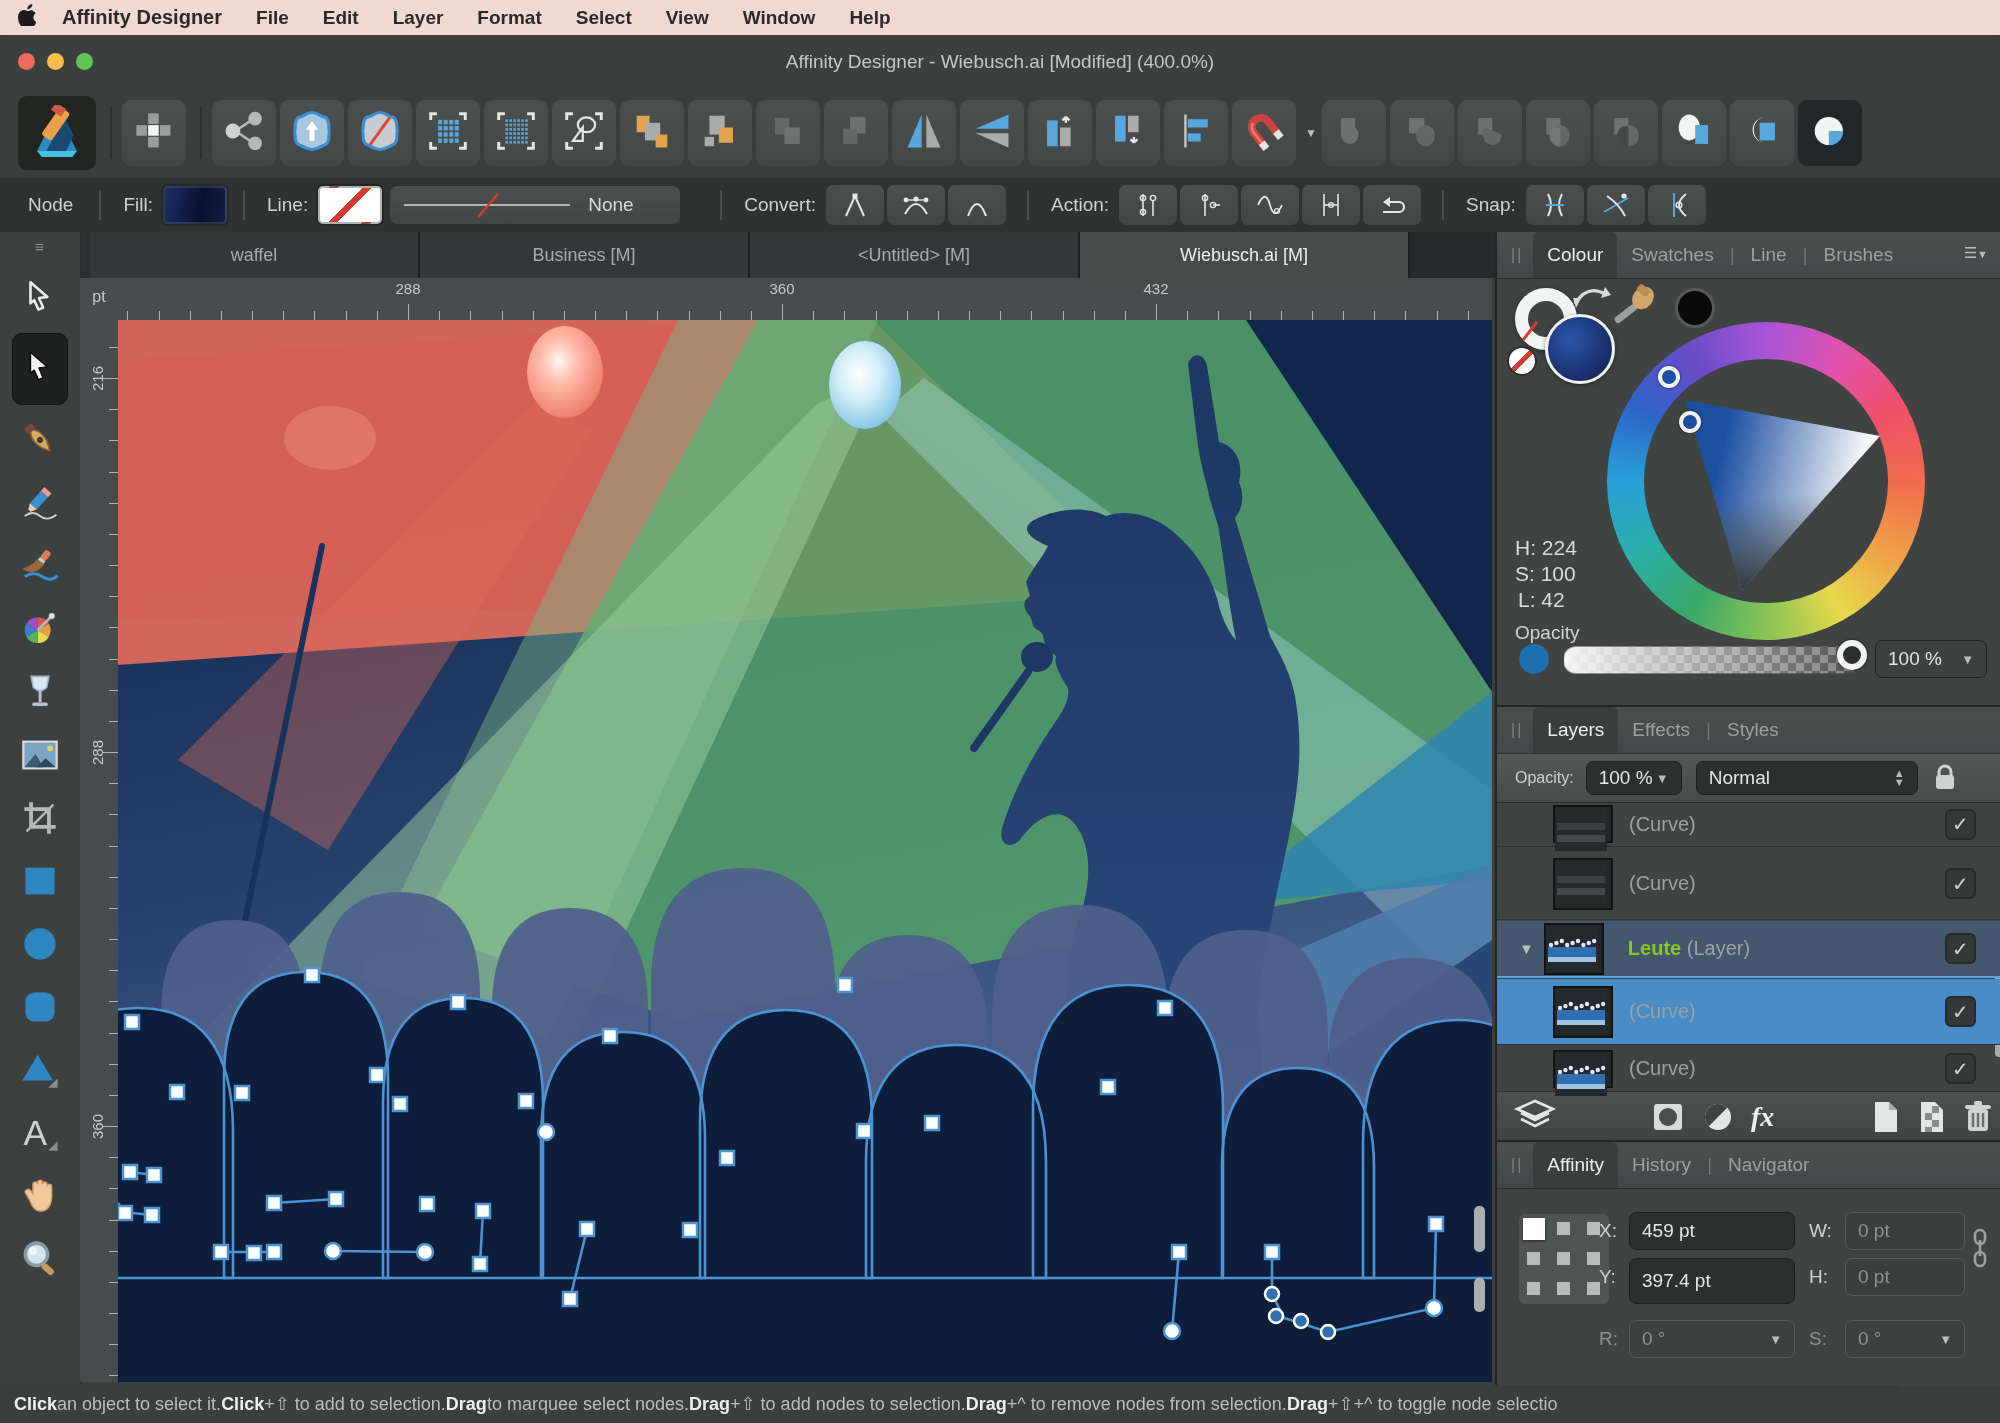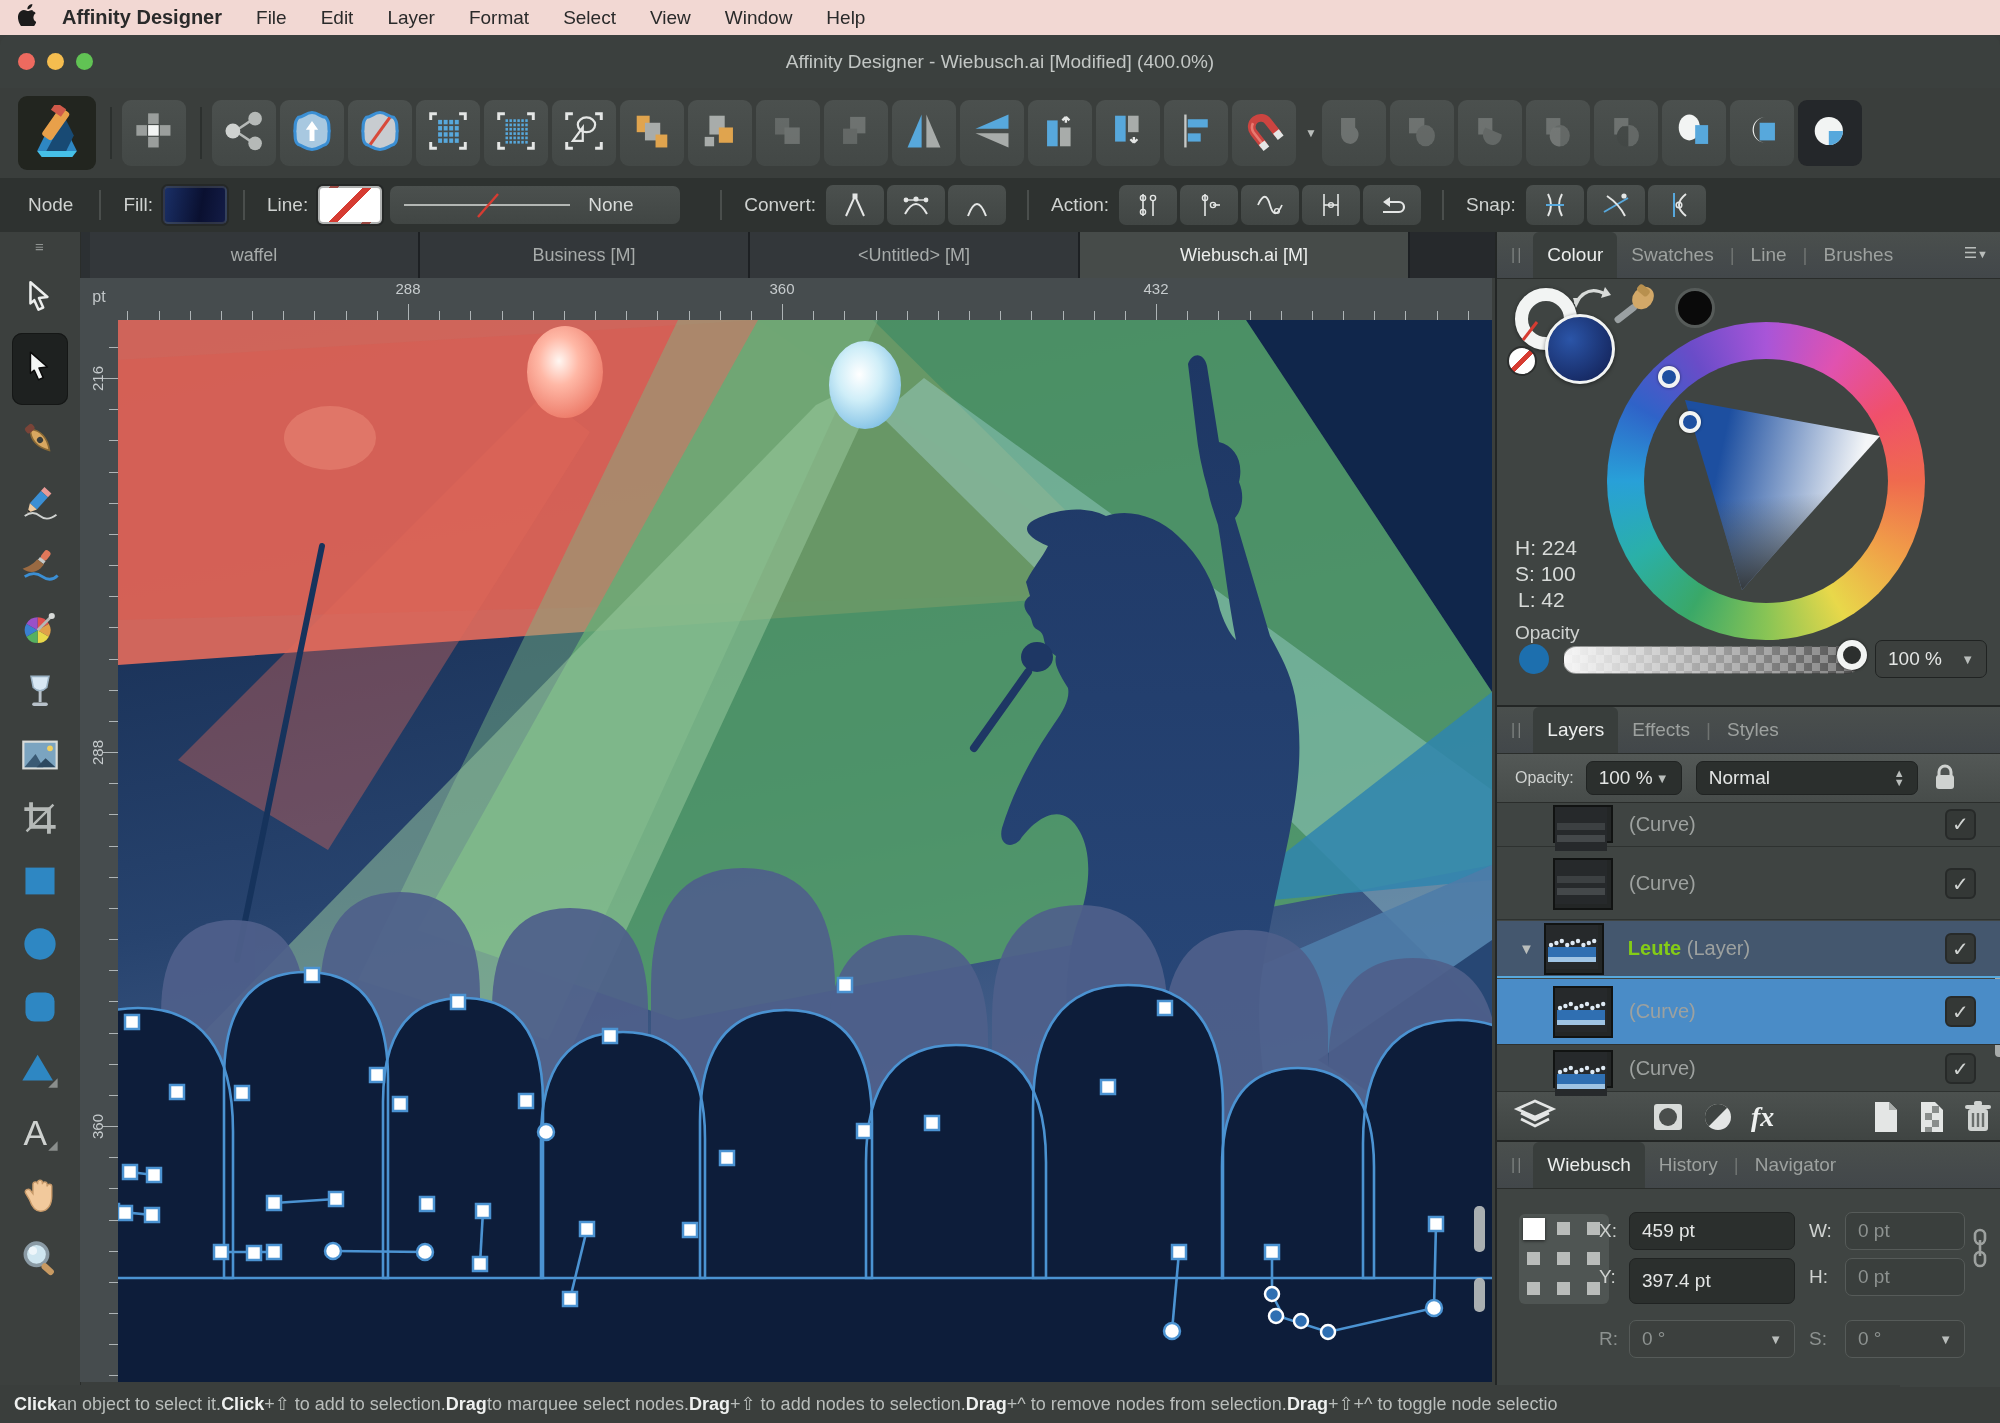--- a/index.html
+++ b/index.html
@@ -5,21 +5,21 @@
   html,body{margin:0;padding:0;}
   body{width:2000px;height:1423px;position:relative;overflow:hidden;
        font-family:"Liberation Sans",sans-serif;background:#3a3e3c;
        -webkit-font-smoothing:antialiased;}
   .abs{position:absolute;}
   
   #menubar{left:0;top:0;width:2000px;height:35px;background:#f2d8d3;
     display:flex;align-items:center;gap:0;color:#2a2a2a;font-size:19px;}
   #menubar .apple{margin:0 26px 0 18px;font-size:20px;color:#1c1c1c;}
   #menubar .appname{font-weight:bold;font-size:20px;margin-right:34px;}
-  #menubar .mitem{margin-right:34px;}
+  #menubar .mitem{margin-right:34px;font-weight:bold;}
   
   #titlebar{left:0;top:35px;width:2000px;height:53px;background:#3b403e;
     border-radius:10px 10px 0 0;display:flex;align-items:center;}
   .tl{width:17px;height:17px;border-radius:50%;margin-right:12px;}
   #title-text{position:absolute;left:0;right:0;text-align:center;color:#c3c7c5;font-size:19px;}
   
   #toolbar{left:0;top:88px;width:2000px;height:90px;background:#3a3e3c;
     display:flex;align-items:center;border-bottom:2px solid #232625;}
   .tbtn{width:64px;height:66px;border-radius:9px;background:linear-gradient(#4b504e,#434846);
     margin-right:4px;display:flex;align-items:center;justify-content:center;flex:0 0 auto;}
@@ -1061,21 +1061,21 @@
           </svg></span>
         <span class="lname">(Curve)</span>
         <span class="check" style="margin-left:auto;margin-right:26px">✓</span>
       </div>
     </div>
 
   <div class="panel" id="transform-panel" style="top:908px;height:245px;border-top:2px solid #232625">
     <div class="phead">
       <span class="pgrip">||</span>
       <span id="transform-tabs" style="display:flex;height:46px;align-items:center">
-          <span class="ptab active">Wiebusch</span>
+          <span class="ptab active">Affinity</span>
           <span class="ptab">History</span>
           <span class="ptabsep">|</span>
           <span class="ptab">Navigator</span>
         </span>
     </div>
     <div class="abs" style="left:22px;top:72px;width:90px;height:90px;background:#90959336;border-radius:6px">
       <div id="anchor-grid" style="position:absolute;left:0;top:0;width:90px;height:90px">
           <div style="position:absolute;left:8px;top:8px;width:22px;height:22px;background:#fff;box-shadow:0 1px 3px #0009;margin:-4px 0 0 -4px"></div>
           <div style="position:absolute;left:38px;top:8px;width:13px;height:13px;background:#b9bcba;margin:0"></div>
           <div style="position:absolute;left:68px;top:8px;width:13px;height:13px;background:#b9bcba;margin:0"></div>

